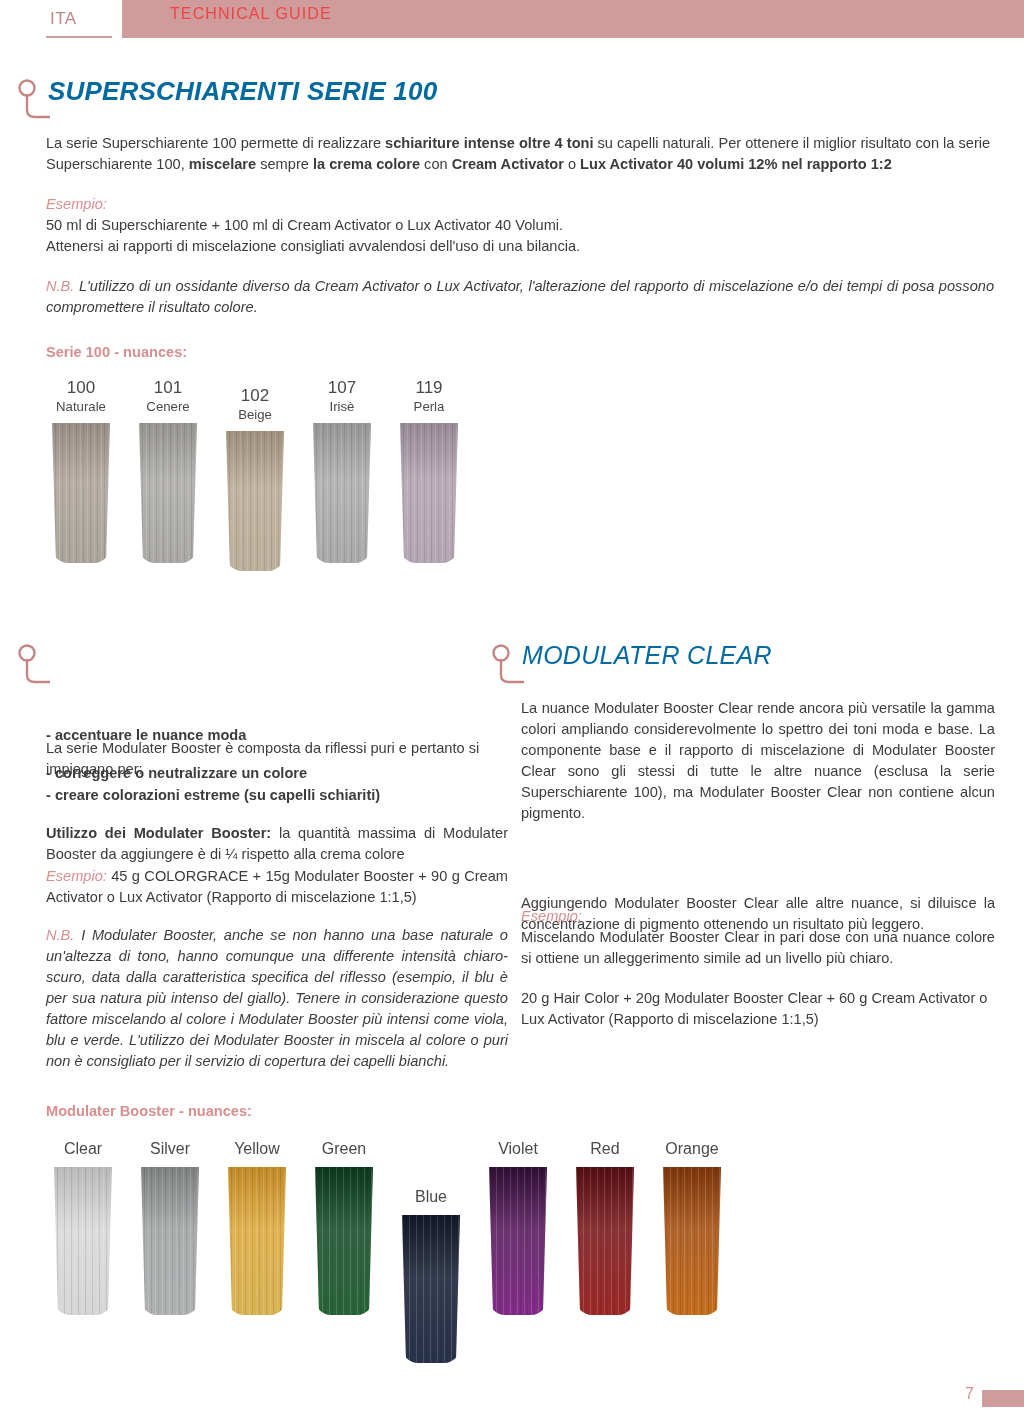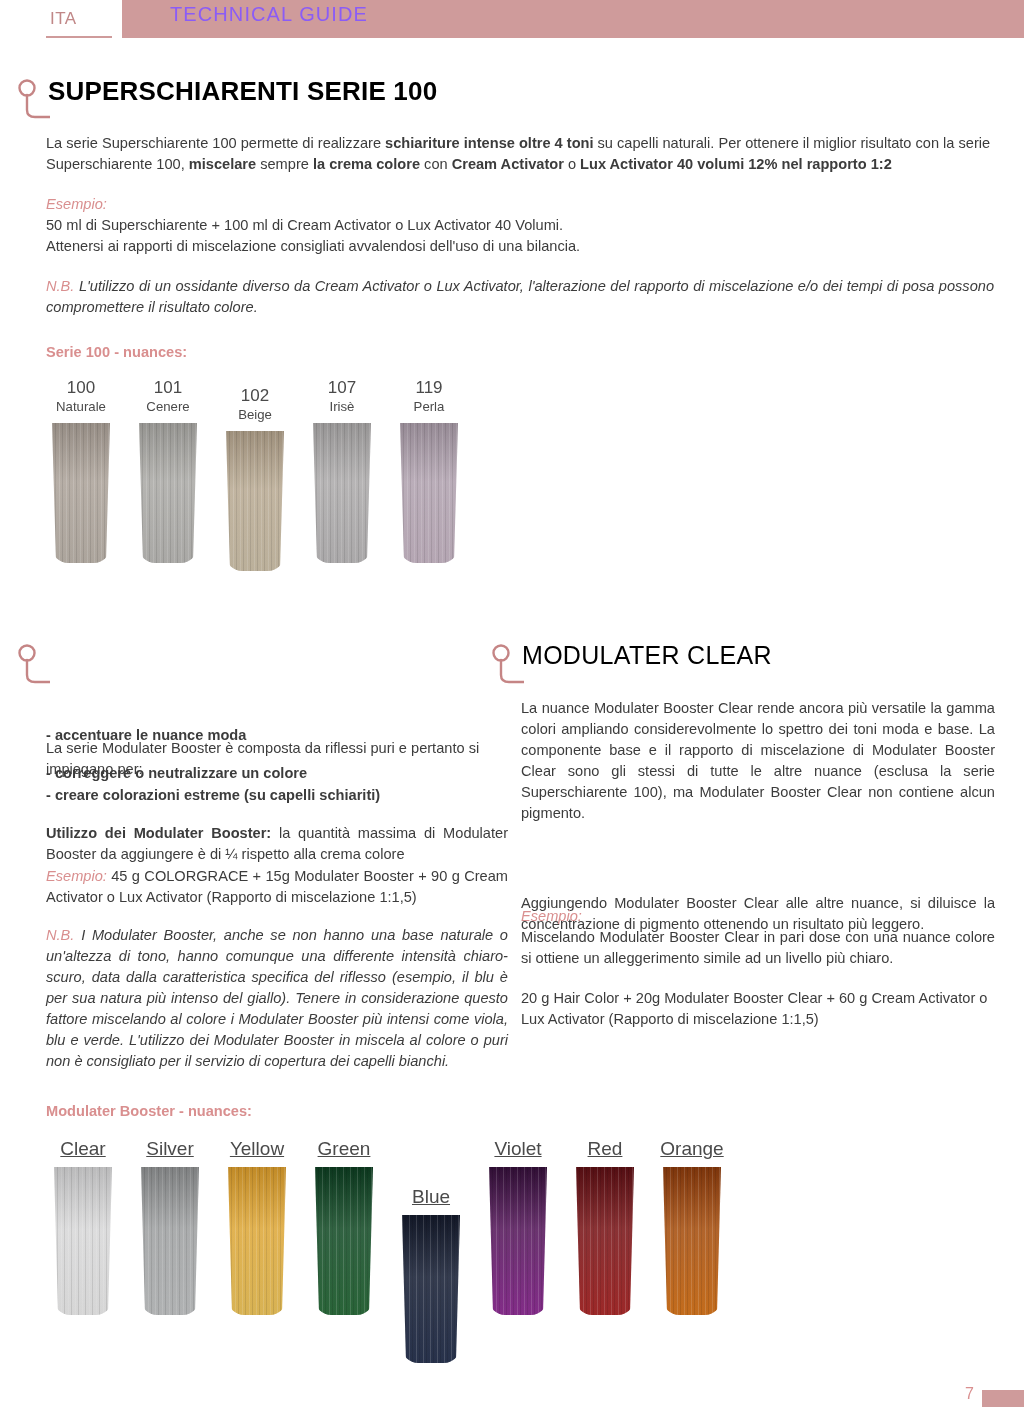--- a/index.html
+++ b/index.html
@@ -18,47 +18,47 @@
   .header-bar-right { position:absolute; left:122px; top:0; width:902px; height:38px; background:#cf9b9b; }
   .header-lang {
     position:absolute; left:46px; top:0; width:76px; height:38px;
     display:flex; align-items:center; justify-content:flex-start;
     font-size:17px; letter-spacing:.5px; color:#c08787; padding-left:4px; box-sizing:border-box;
   }
   .header-lang-underline { position:absolute; left:46px; top:36px; width:66px; height:2px; background:#cf9b9b; }
   .header-title {
     position:absolute; left:170px; top:0; height:28px;
     display:flex; align-items:center;
-    font-size:20px; letter-spacing:1.1px; color:#8b5cf6; font-weight:400;
+    font-size:16px; letter-spacing:1.1px; color:#ef4444; font-weight:400;
   }
 
   
   .section-head { position:absolute; }
   .qmark { position:absolute; left:0; top:0; width:34px; height:46px; }
   .sec-title {
     position:absolute; left:32px; top:-2px;
-    color:#000000; white-space:nowrap;
+    color:#0369a1; white-space:nowrap;font-style:italic;
   }
   .sec-title.big  { font-size:26px; font-weight:700; letter-spacing:.2px; }
   .sec-title.med  { font-size:25px; font-weight:400; letter-spacing:.3px; }
 
   
   .tx { position:absolute; font-size:14.6px; line-height:21px; color:#3c3c3c; }
   .tx.just { text-align:justify; }
   .pinklabel { color:#d98f8f; font-style:italic; }
   .pinkhead { color:#d98f8f; font-weight:700; font-size:14.6px; }
   b { font-weight:700; }
   .ital { font-style:italic; }
 
   
   .swgroup { position:absolute; }
   .swcell { position:absolute; text-align:center; }
   .sw-code  { font-size:17px; color:#4a4a4a; line-height:20px; }
   .sw-name  { font-size:13.2px; color:#4a4a4a; line-height:18px; }
-  .sw-label { font-size:19px; color:#4a4a4a; line-height:18px;text-decoration:underline; }
+  .sw-label { font-size:16px; color:#4a4a4a; line-height:18px; }
 
   .strand {
     position:relative; margin:0 auto;
     border-radius:0 0 16px 16px;
     overflow:hidden;
   }
   .strand .base { position:absolute; inset:0; }
   .strand .fibers {
     position:absolute; inset:0;
     background-image:repeating-linear-gradient(90deg,

